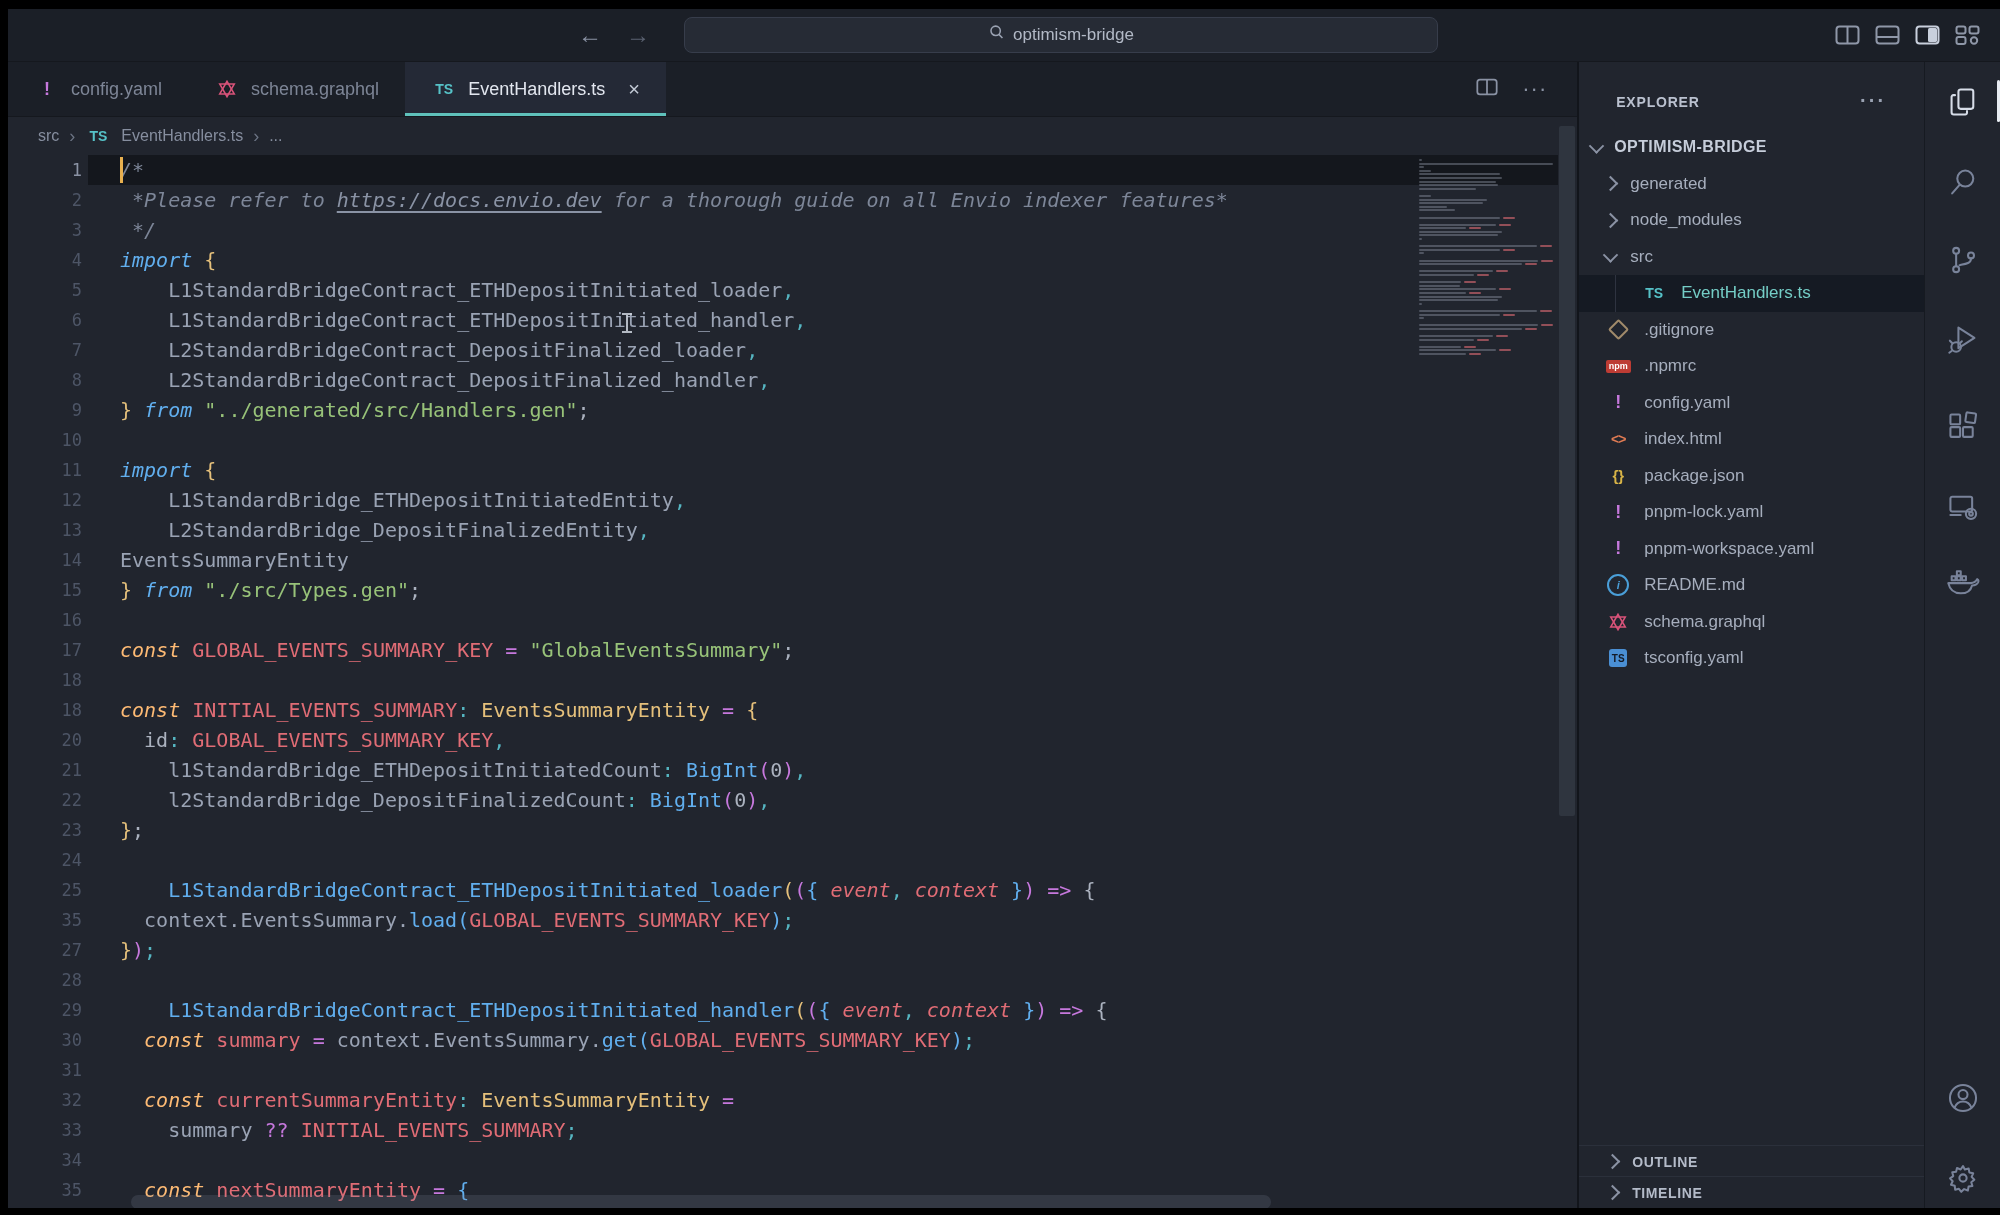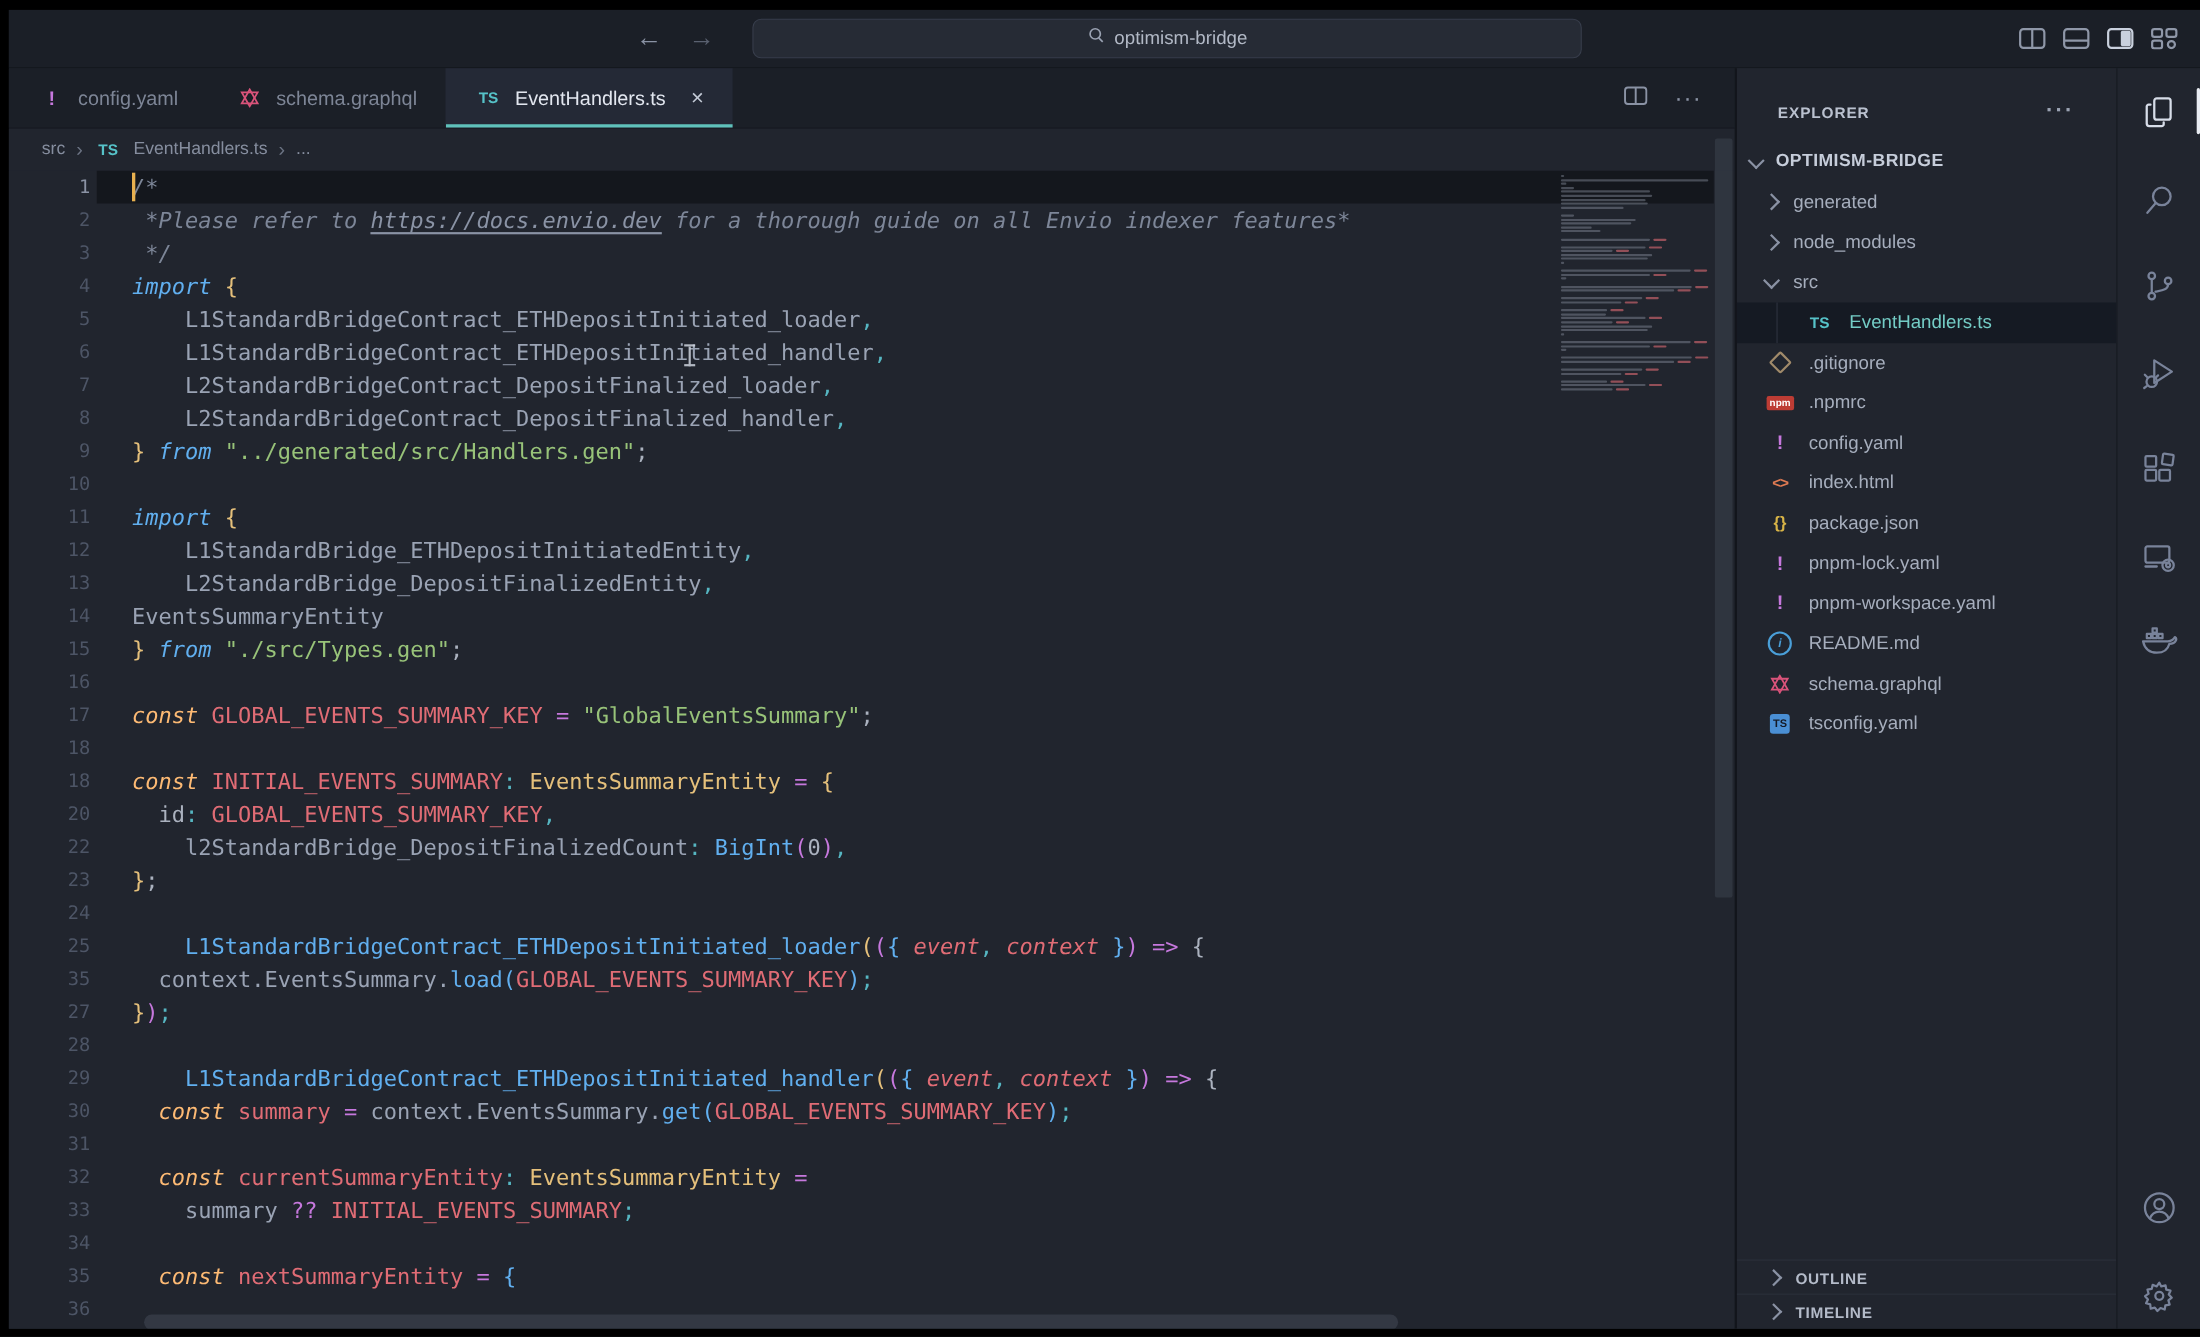--- a/index.html
+++ b/index.html
@@ -215,20 +215,21 @@
             <div class="cline"><span class="ln-num">11</span><span class="ln-code"><span class="kw">import</span><span class="wh"> </span><span class="br1">{</span></span></div>
             <div class="cline"><span class="ln-num">12</span><span class="ln-code"><span class="id">    L1StandardBridge_ETHDepositInitiatedEntity</span><span class="pt">,</span></span></div>
             <div class="cline"><span class="ln-num">13</span><span class="ln-code"><span class="id">    L2StandardBridge_DepositFinalizedEntity</span><span class="pt">,</span></span></div>
             <div class="cline"><span class="ln-num">14</span><span class="ln-code"><span class="id">EventsSummaryEntity</span></span></div>
             <div class="cline"><span class="ln-num">15</span><span class="ln-code"><span class="br1">}</span><span class="wh"> </span><span class="kw">from</span><span class="wh"> </span><span class="str">"./src/Types.gen"</span><span class="wh">;</span></span></div>
             <div class="cline"><span class="ln-num">16</span><span class="ln-code"></span></div>
             <div class="cline"><span class="ln-num">17</span><span class="ln-code"><span class="kc">const</span><span class="wh"> </span><span class="cst">GLOBAL_EVENTS_SUMMARY_KEY</span><span class="wh"> </span><span class="op">=</span><span class="wh"> </span><span class="str">"GlobalEventsSummary"</span><span class="wh">;</span></span></div>
             <div class="cline"><span class="ln-num">18</span><span class="ln-code"></span></div>
             <div class="cline"><span class="ln-num">18</span><span class="ln-code"><span class="kc">const</span><span class="wh"> </span><span class="cst">INITIAL_EVENTS_SUMMARY</span><span class="pt">:</span><span class="wh"> </span><span class="typ">EventsSummaryEntity</span><span class="wh"> </span><span class="op">=</span><span class="wh"> </span><span class="br1">{</span></span></div>
             <div class="cline"><span class="ln-num">20</span><span class="ln-code"><span class="wh">  id</span><span class="pt">:</span><span class="wh"> </span><span class="cst">GLOBAL_EVENTS_SUMMARY_KEY</span><span class="pt">,</span></span></div>
+            <div class="cline"><span class="ln-num">21</span><span class="ln-code"><span class="id">    l1StandardBridge_ETHDepositInitiatedCount</span><span class="pt">:</span><span class="wh"> </span><span class="fn">BigInt</span><span class="br2">(</span><span class="wh">0</span><span class="br2">)</span><span class="pt">,</span></span></div>
             <div class="cline"><span class="ln-num">22</span><span class="ln-code"><span class="id">    l2StandardBridge_DepositFinalizedCount</span><span class="pt">:</span><span class="wh"> </span><span class="fn">BigInt</span><span class="br2">(</span><span class="wh">0</span><span class="br2">)</span><span class="pt">,</span></span></div>
             <div class="cline"><span class="ln-num">23</span><span class="ln-code"><span class="br1">}</span><span class="wh">;</span></span></div>
             <div class="cline"><span class="ln-num">24</span><span class="ln-code"></span></div>
             <div class="cline"><span class="ln-num">25</span><span class="ln-code"><span class="fn">    L1StandardBridgeContract_ETHDepositInitiated_loader</span><span class="br1">(</span><span class="br2">(</span><span class="br3">{</span><span class="wh"> </span><span class="pm">event</span><span class="pt">,</span><span class="wh"> </span><span class="pm">context</span><span class="wh"> </span><span class="br3">}</span><span class="br2">)</span><span class="wh"> </span><span class="op">=&gt;</span><span class="wh"> </span><span class="wh">{</span></span></div>
             <div class="cline"><span class="ln-num">35</span><span class="ln-code"><span class="id">  context.EventsSummary.</span><span class="fn">load</span><span class="br3">(</span><span class="cst">GLOBAL_EVENTS_SUMMARY_KEY</span><span class="br3">)</span><span class="pt">;</span></span></div>
             <div class="cline"><span class="ln-num">27</span><span class="ln-code"><span class="br1">}</span><span class="br2">)</span><span class="pt">;</span></span></div>
             <div class="cline"><span class="ln-num">28</span><span class="ln-code"></span></div>
             <div class="cline"><span class="ln-num">29</span><span class="ln-code"><span class="fn">    L1StandardBridgeContract_ETHDepositInitiated_handler</span><span class="br1">(</span><span class="br2">(</span><span class="br3">{</span><span class="wh"> </span><span class="pm">event</span><span class="pt">,</span><span class="wh"> </span><span class="pm">context</span><span class="wh"> </span><span class="br3">}</span><span class="br2">)</span><span class="wh"> </span><span class="op">=&gt;</span><span class="wh"> </span><span class="wh">{</span></span></div>
             <div class="cline"><span class="ln-num">30</span><span class="ln-code"><span class="kc">  const</span><span class="wh"> </span><span class="cst">summary</span><span class="wh"> </span><span class="op">=</span><span class="wh"> </span><span class="id">context.EventsSummary.</span><span class="fn">get</span><span class="br3">(</span><span class="cst">GLOBAL_EVENTS_SUMMARY_KEY</span><span class="br3">)</span><span class="pt">;</span></span></div>
             <div class="cline"><span class="ln-num">31</span><span class="ln-code"></span></div>

